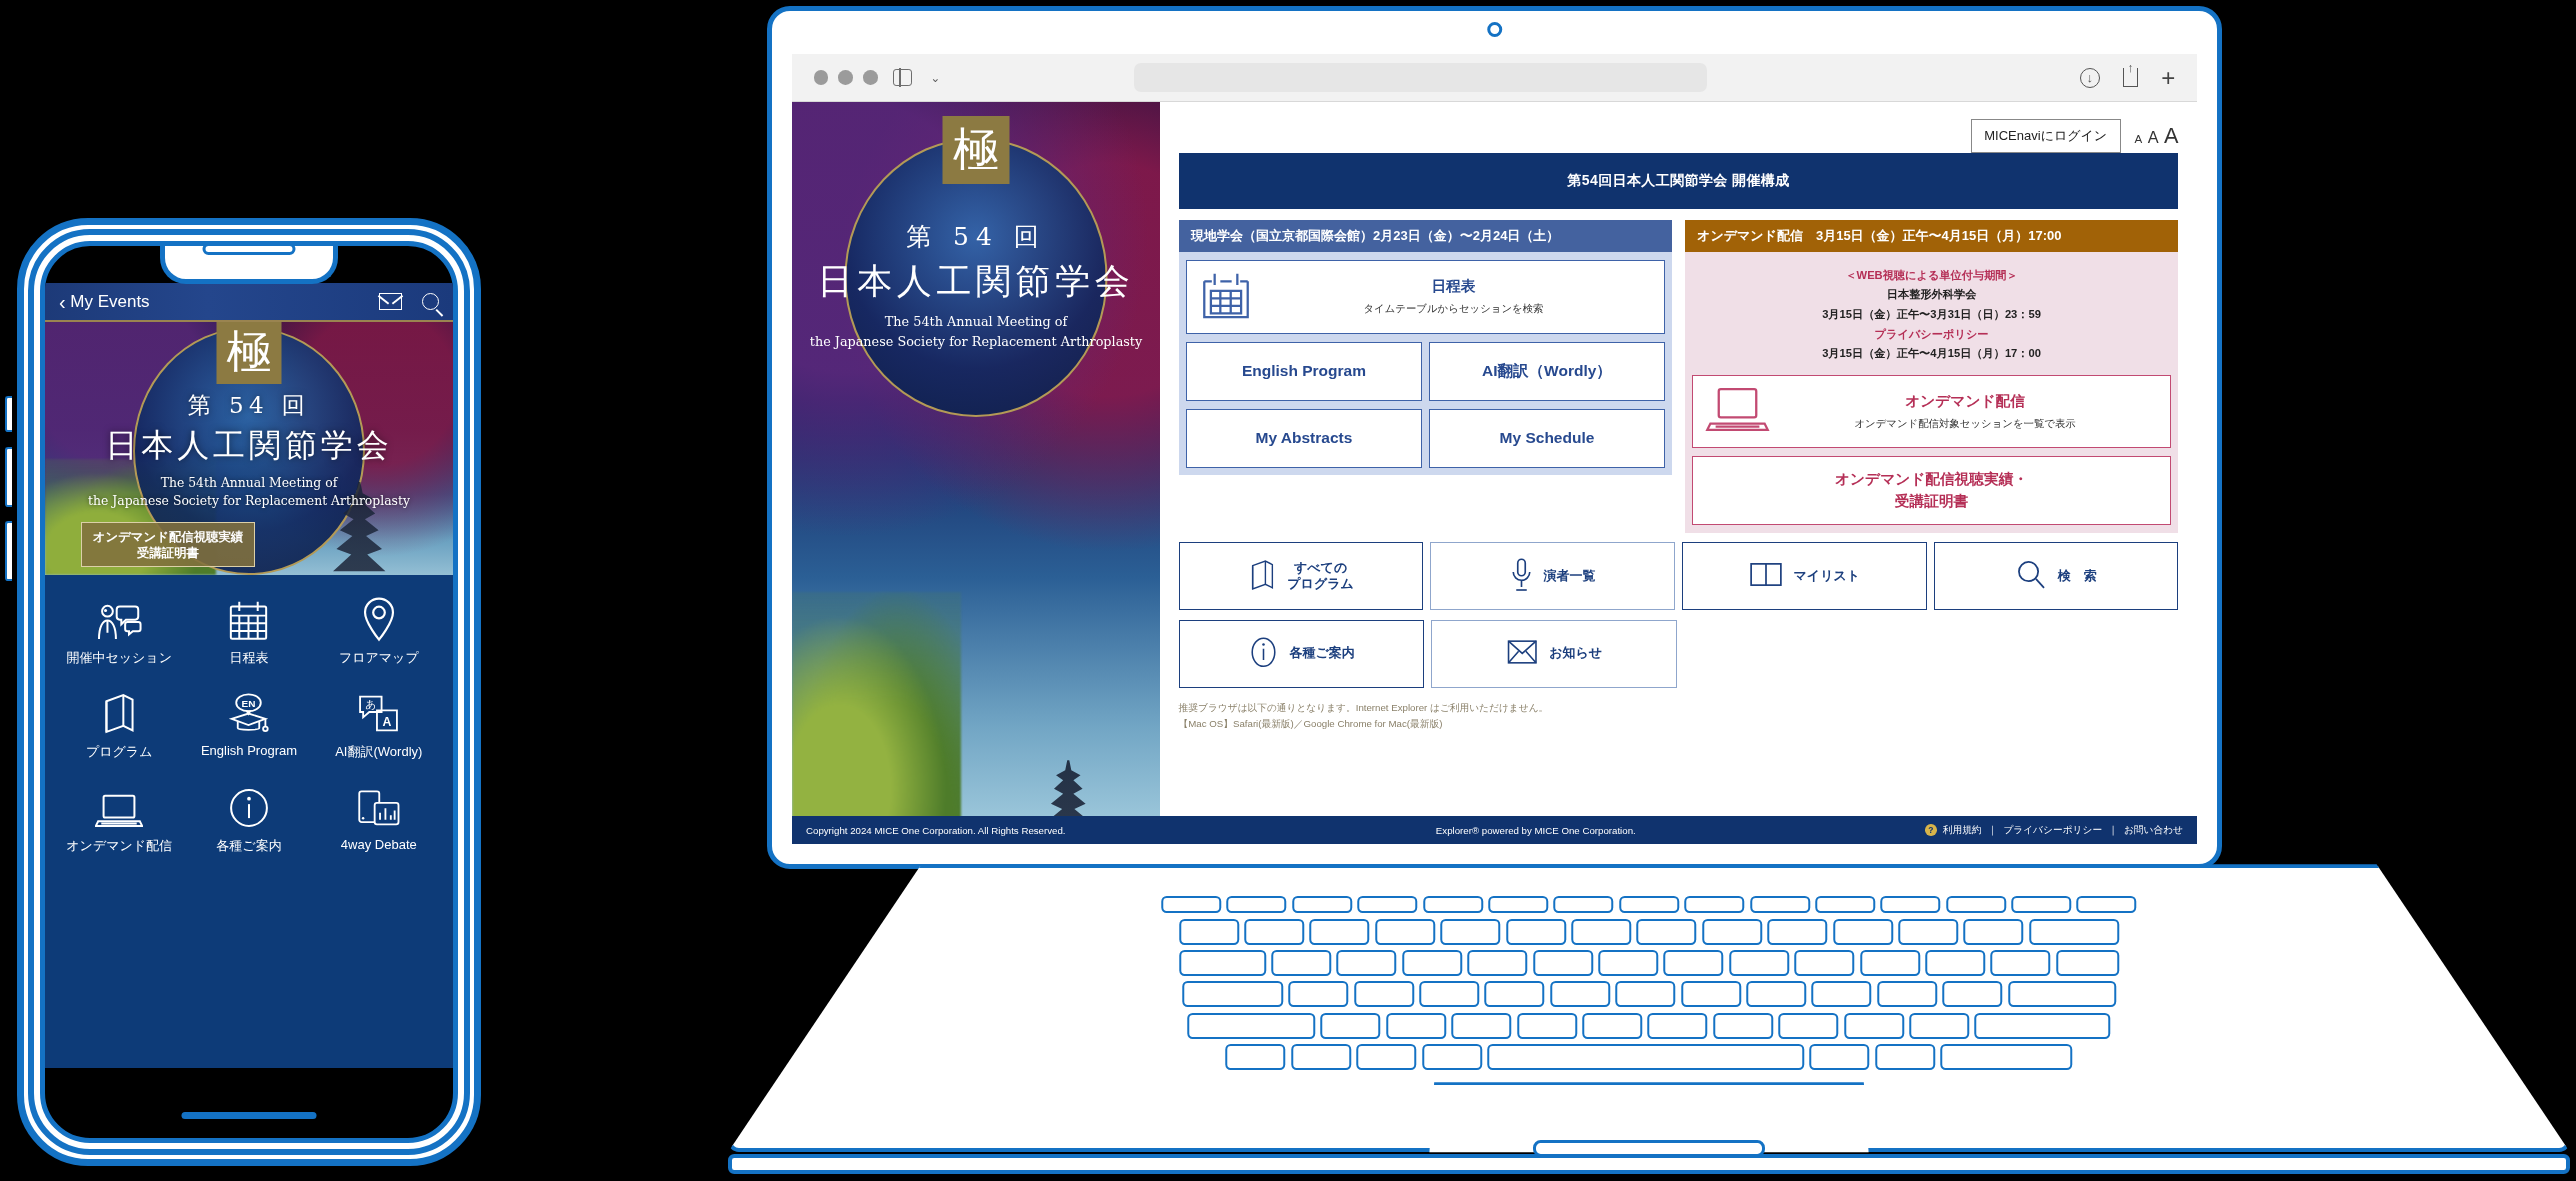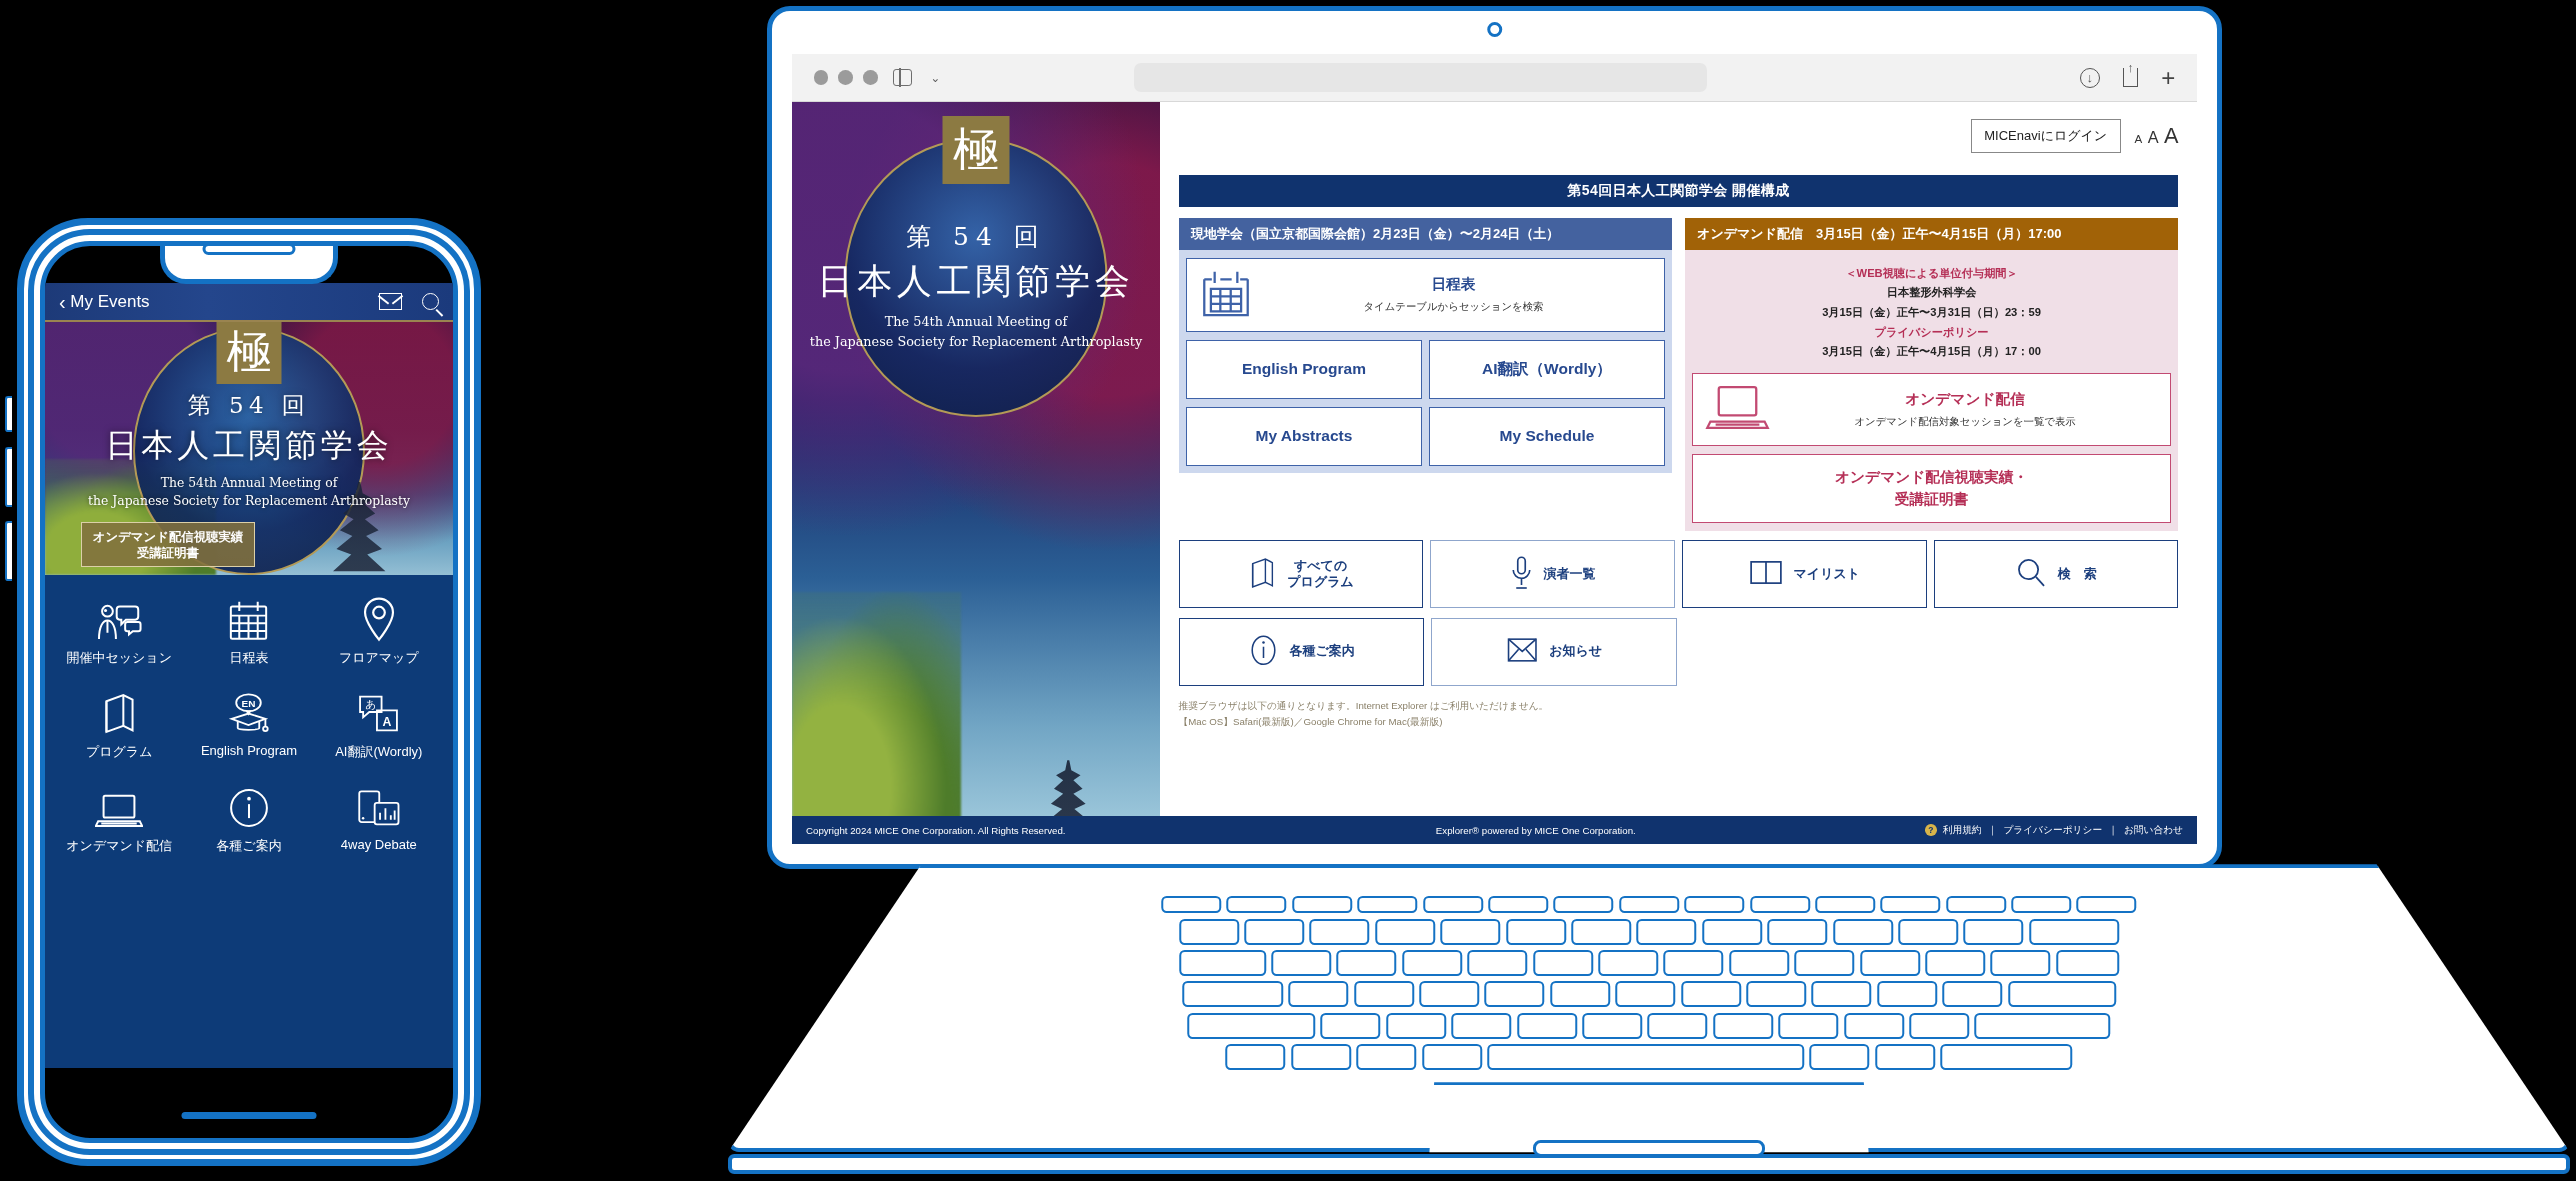--- a/index.html
+++ b/index.html
@@ -228,30 +228,30 @@
     width: 67px; height: 68px; background:#8c7a42; color:#fff;
     font-family:"DejaVu Serif", serif; font-size: 46px;
     display:flex; align-items:center; justify-content:center; z-index:3;
   }
   .pg-hero-text { position:absolute; left:0; right:0; top: 118px; text-align:center; color:#fff; z-index:4; }
   .pg-dai { font-family:"DejaVu Serif", serif; font-size: 25px; letter-spacing: 7px; }
   .pg-title-jp { font-family:"DejaVu Serif", serif; font-size: 35px; letter-spacing: 4.6px; margin-top: 4.6px; }
   .pg-title-en { font-family:"DejaVu Serif", serif; font-size: 12.8px; line-height: 1.5; margin-top: 7.7px; }
 
   .page-main { flex: 1; position:relative; padding: 17px 18.6px 0; background:#fff; }
-  .login-row { display:flex; justify-content:flex-end; align-items:center; gap: 14px; margin-bottom: 22px; }
+  .login-row { display:flex; justify-content:flex-end; align-items:center; gap: 14px; margin-bottom: 0; }
   .login-btn {
     border: 1.2px solid #888; padding: 7px 12.4px; font-size: 13px; color:#222; background:#fff;
   }
   .font-sizes { display:flex; align-items:baseline; gap: 5.4px; color:#333; }
   .fs1 { font-size: 11.6px; } .fs2 { font-size: 16.3px; } .fs3 { font-size: 21.7px; }
 
   .page-title {
     background: #10336e; color:#fff; text-align:center; font-weight: 700;
-    font-size: 14px; padding: 7px 0; letter-spacing: 0.4px;
+    font-size: 14px; padding: 19px 0; letter-spacing: 0.4px;
   }
   .cols { display:flex; gap: 12.4px; margin-top: 10.8px; }
   .col-left { flex: 1; }
   .col-right { flex: 1; }
   .col-hd {
     color:#fff; font-weight:700; font-size: 13px; padding: 7px 12.4px;
   }
   .col-hd.blue { background: #44629f; }
   .col-hd.red  { background: #a16207; }
   .col-body.blue { background: #cdd8ee; padding: 7.7px; }

